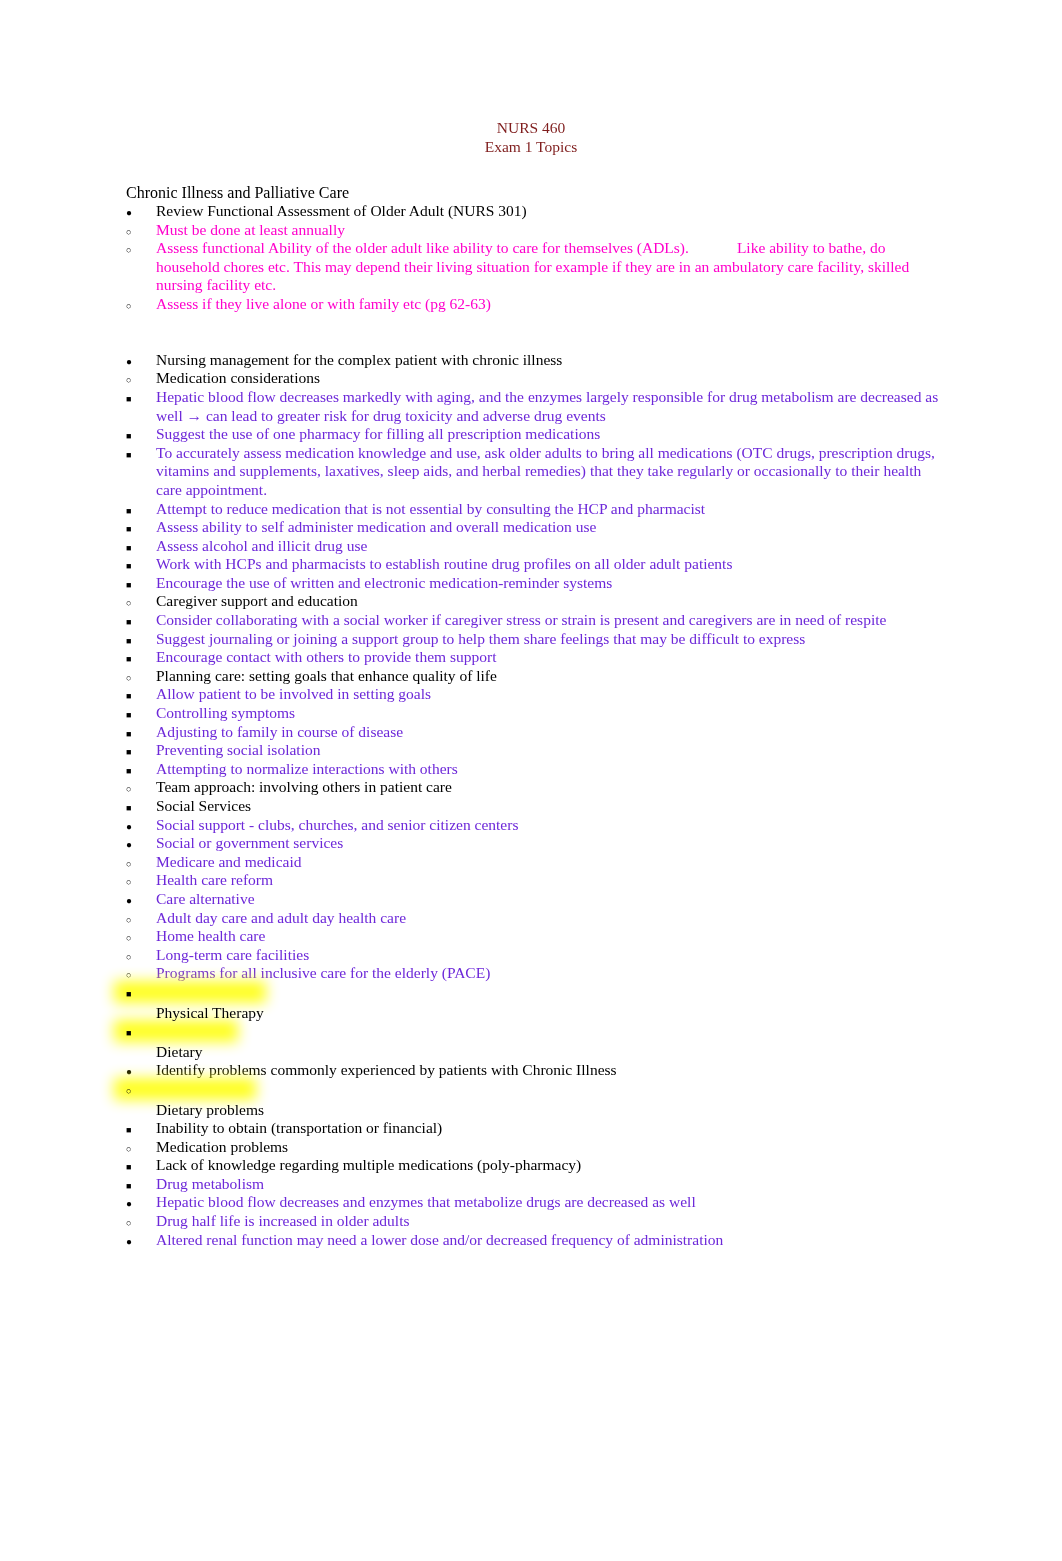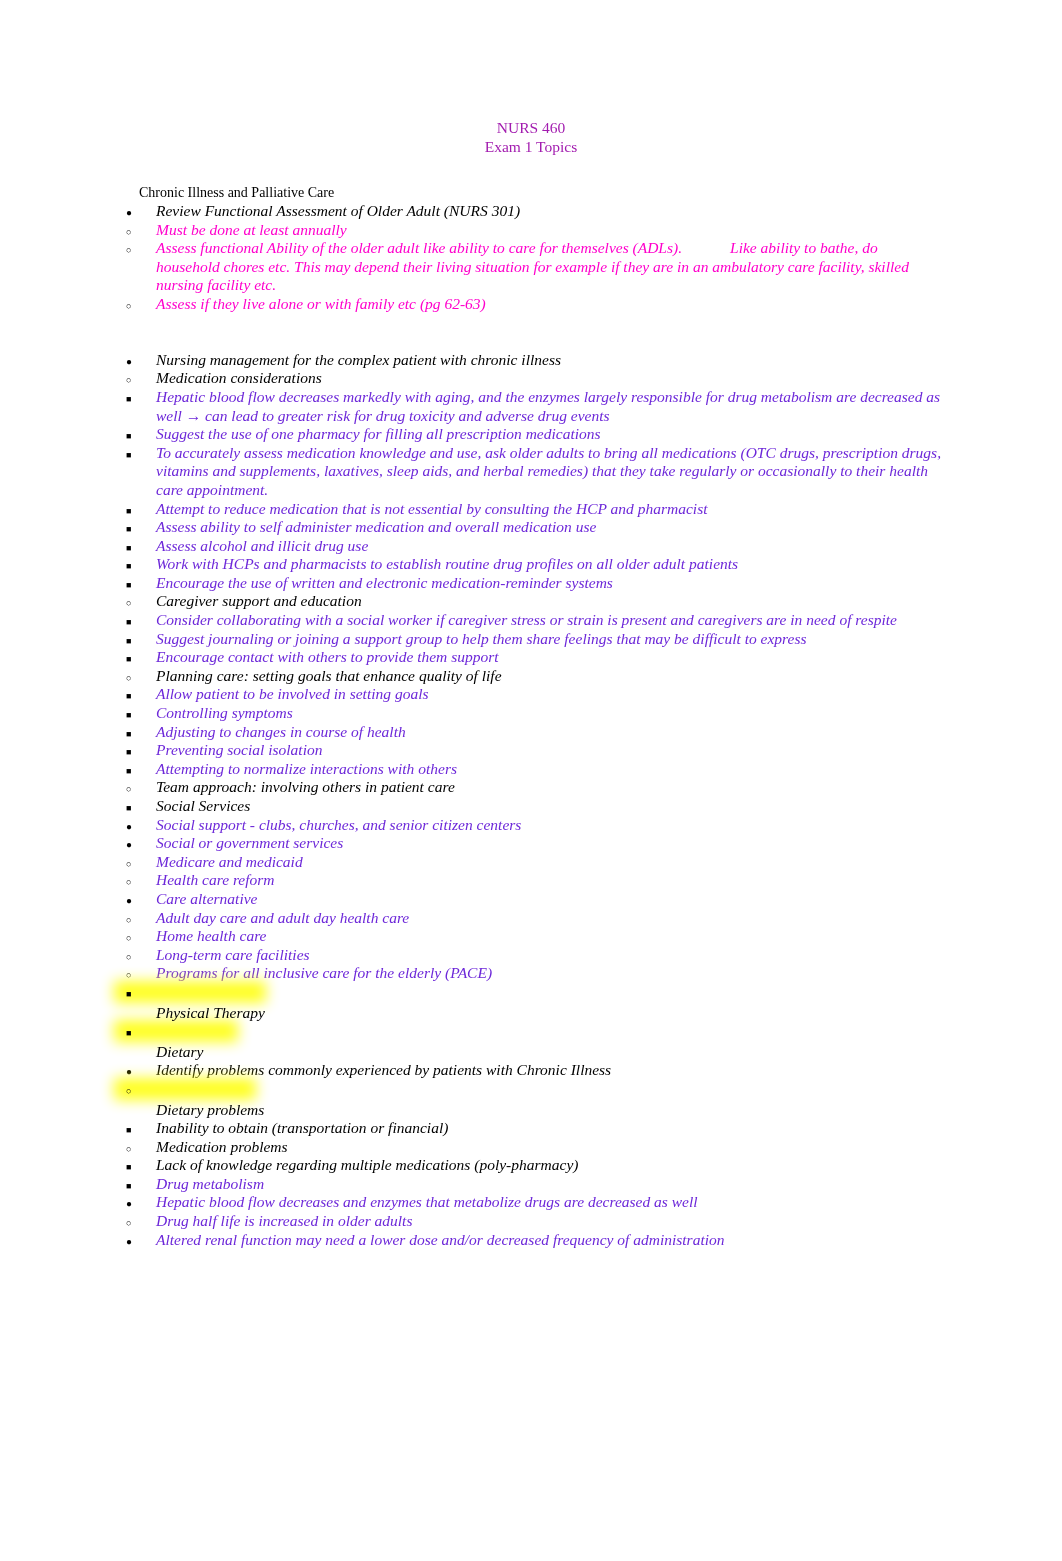--- a/index.html
+++ b/index.html
@@ -19,38 +19,37 @@
   .page {
     width: 1062px;
     height: 1561px;
     padding: 118px 120px 0 126px;
     position: relative;
   }
   .doc-header {
     text-align: center;
     font-size: 15.5px;
     line-height: 19px;
-    color: #a21caf;
+    color: #7f1d1d;
     margin-left: -6px;
   }
   .header-line { display: block; }
   .spacer-1 { height: 27px; }
 
   .section-title {
-    font-size: 14px;
+    font-size: 16px;
     line-height: 19px;
-    margin: 0 0 0 13px;
+    margin: 0 0 0 0;
     color: #000;
   }
 
   ul.outline {
     list-style: none;
     margin: 0;
     padding: 0;
-    font-style: italic;
   }
 
   li.row {
     position: relative;
     font-size: 15.5px;
     line-height: 18.6px;
     margin: 0;
     padding: 0;
   }
   .bullet {
@@ -205,21 +204,21 @@
       <li class="row lvl3">
         <span class="bullet square"></span>
         <span class="txt c-purple">Allow patient to be involved in setting goals</span>
       </li>
       <li class="row lvl3">
         <span class="bullet square"></span>
         <span class="txt c-purple">Controlling symptoms</span>
       </li>
       <li class="row lvl3">
         <span class="bullet square"></span>
-        <span class="txt c-purple">Adjusting to changes in course of health</span>
+        <span class="txt c-purple">Adjusting to family in course of disease</span>
       </li>
       <li class="row lvl3">
         <span class="bullet square"></span>
         <span class="txt c-purple">Preventing social isolation</span>
       </li>
       <li class="row lvl3">
         <span class="bullet square"></span>
         <span class="txt c-purple">Attempting to normalize interactions with others</span>
       </li>
       <li class="row lvl2">

